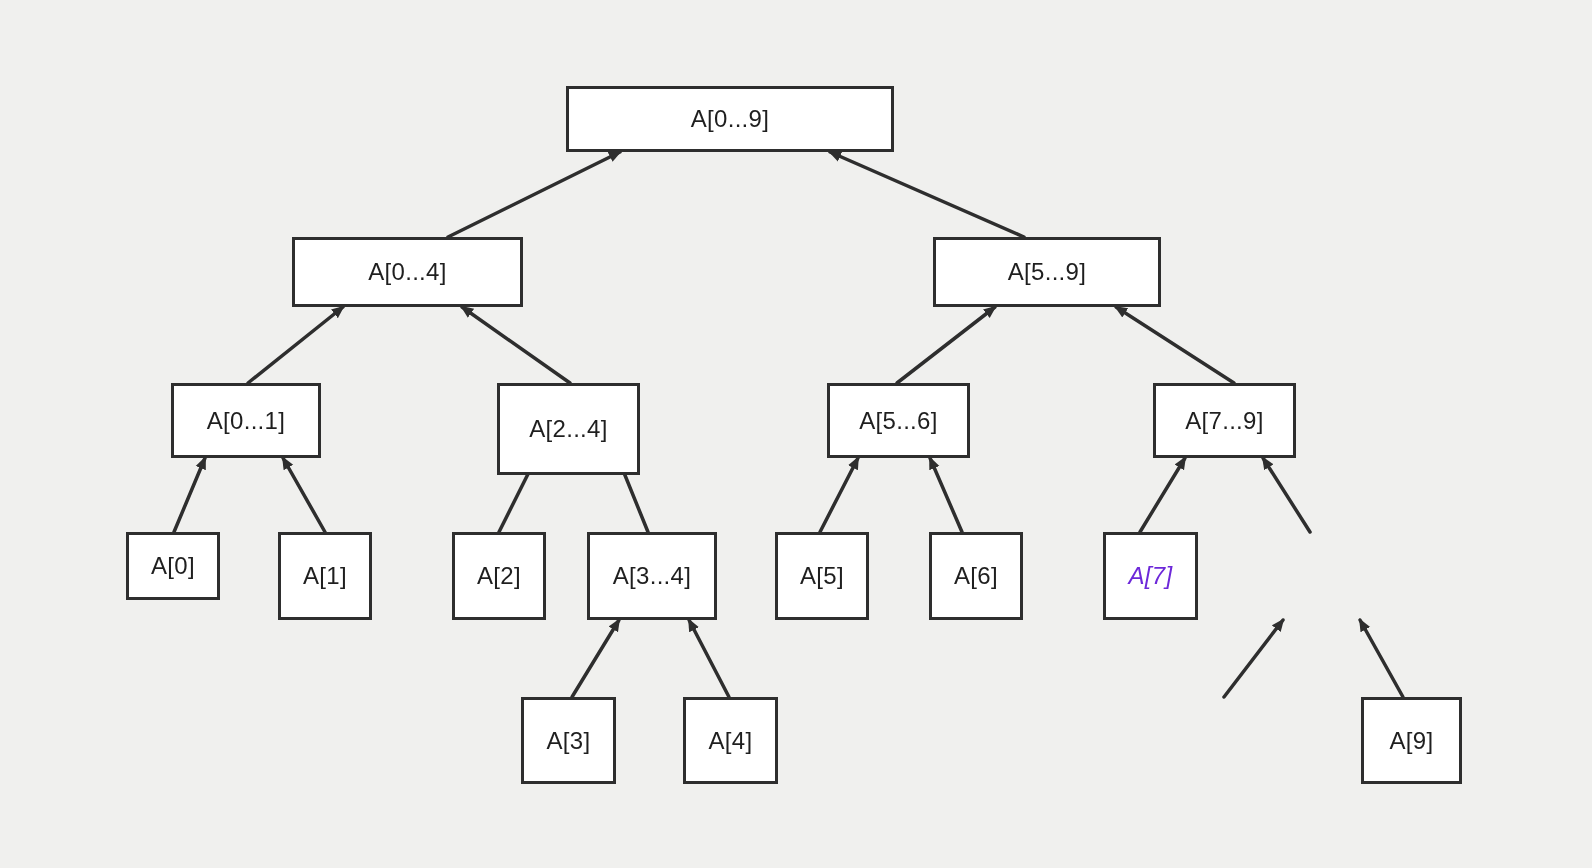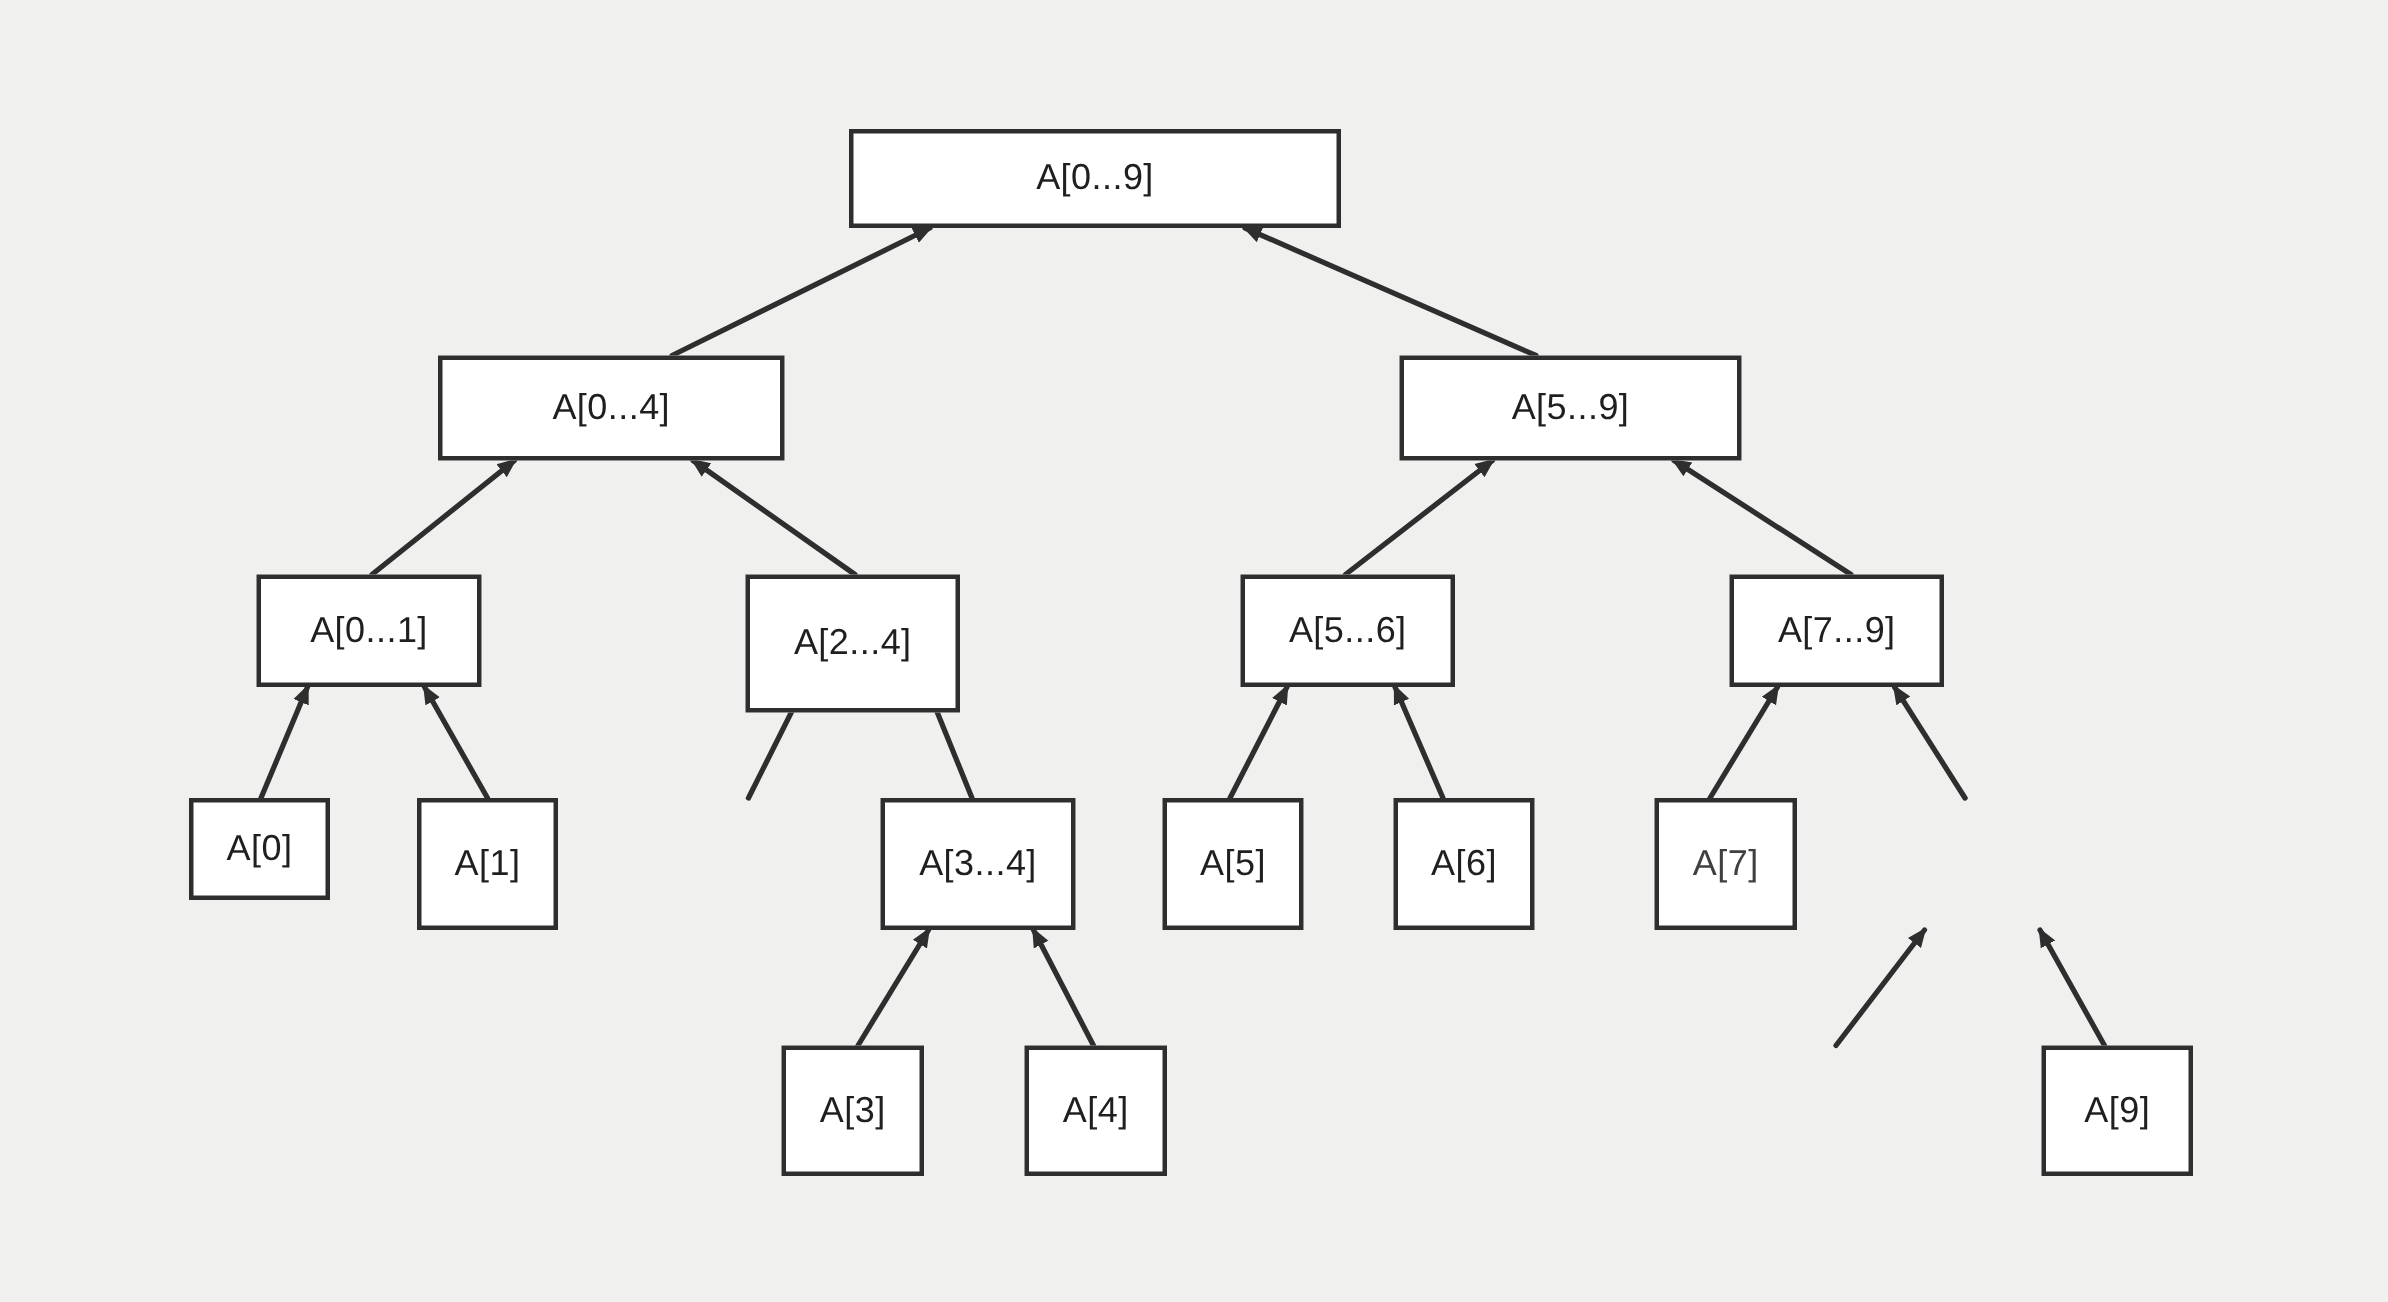--- a/index.html
+++ b/index.html
@@ -89,31 +89,34 @@
     </div>
     <div class="node" style="left: 1153px; top: 383px; width: 143px; height: 75px; background: rgb(255, 255, 255); border-color: rgb(46, 46, 46);">
       <span class="node-label" style="color: rgb(31, 31, 31);">A[7...9]</span>
     </div>
     <div class="node" style="left: 126px; top: 532px; width: 94px; height: 68px; background: rgb(255, 255, 255); border-color: rgb(46, 46, 46);">
       <span class="node-label" style="color: rgb(31, 31, 31);">A[0]</span>
     </div>
     <div class="node" style="left: 278px; top: 532px; width: 94px; height: 88px; background: rgb(255, 255, 255); border-color: rgb(46, 46, 46);">
       <span class="node-label" style="color: rgb(31, 31, 31);">A[1]</span>
     </div>
+    <div class="node" style="left: 452px; top: 532px; width: 94px; height: 88px; background: rgb(255, 255, 255); border-color: rgb(46, 46, 46);">
+      <span class="node-label" style="color: rgb(31, 31, 31);">A[2]</span>
+    </div>
     <div class="node" style="left: 587px; top: 532px; width: 130px; height: 88px; background: rgb(255, 255, 255); border-color: rgb(46, 46, 46);">
       <span class="node-label" style="color: rgb(31, 31, 31);">A[3...4]</span>
     </div>
     <div class="node" style="left: 775px; top: 532px; width: 94px; height: 88px; background: rgb(255, 255, 255); border-color: rgb(46, 46, 46);">
       <span class="node-label" style="color: rgb(31, 31, 31);">A[5]</span>
     </div>
     <div class="node" style="left: 929px; top: 532px; width: 94px; height: 88px; background: rgb(255, 255, 255); border-color: rgb(46, 46, 46);">
       <span class="node-label" style="color: rgb(31, 31, 31);">A[6]</span>
     </div>
     <div class="node" style="left: 1103px; top: 532px; width: 95px; height: 88px; background: rgb(255, 255, 255); border-color: rgb(46, 46, 46);">
-      <span class="node-label" style="color: #404040;">A[7]</span>
+      <span class="node-label" style="color: #6d28d9; font-style: italic;">A[7]</span>
     </div>
     <div class="node" style="left: 521px; top: 697px; width: 95px; height: 87px; background: rgb(255, 255, 255); border-color: rgb(46, 46, 46);">
       <span class="node-label" style="color: rgb(31, 31, 31);">A[3]</span>
     </div>
     <div class="node" style="left: 683px; top: 697px; width: 95px; height: 87px; background: rgb(255, 255, 255); border-color: rgb(46, 46, 46);">
       <span class="node-label" style="color: rgb(31, 31, 31);">A[4]</span>
     </div>
     <div class="node" style="left: 1361px; top: 697px; width: 101px; height: 87px; background: rgb(255, 255, 255); border-color: rgb(46, 46, 46);">
       <span class="node-label" style="color: rgb(31, 31, 31);">A[9]</span>
     </div>

